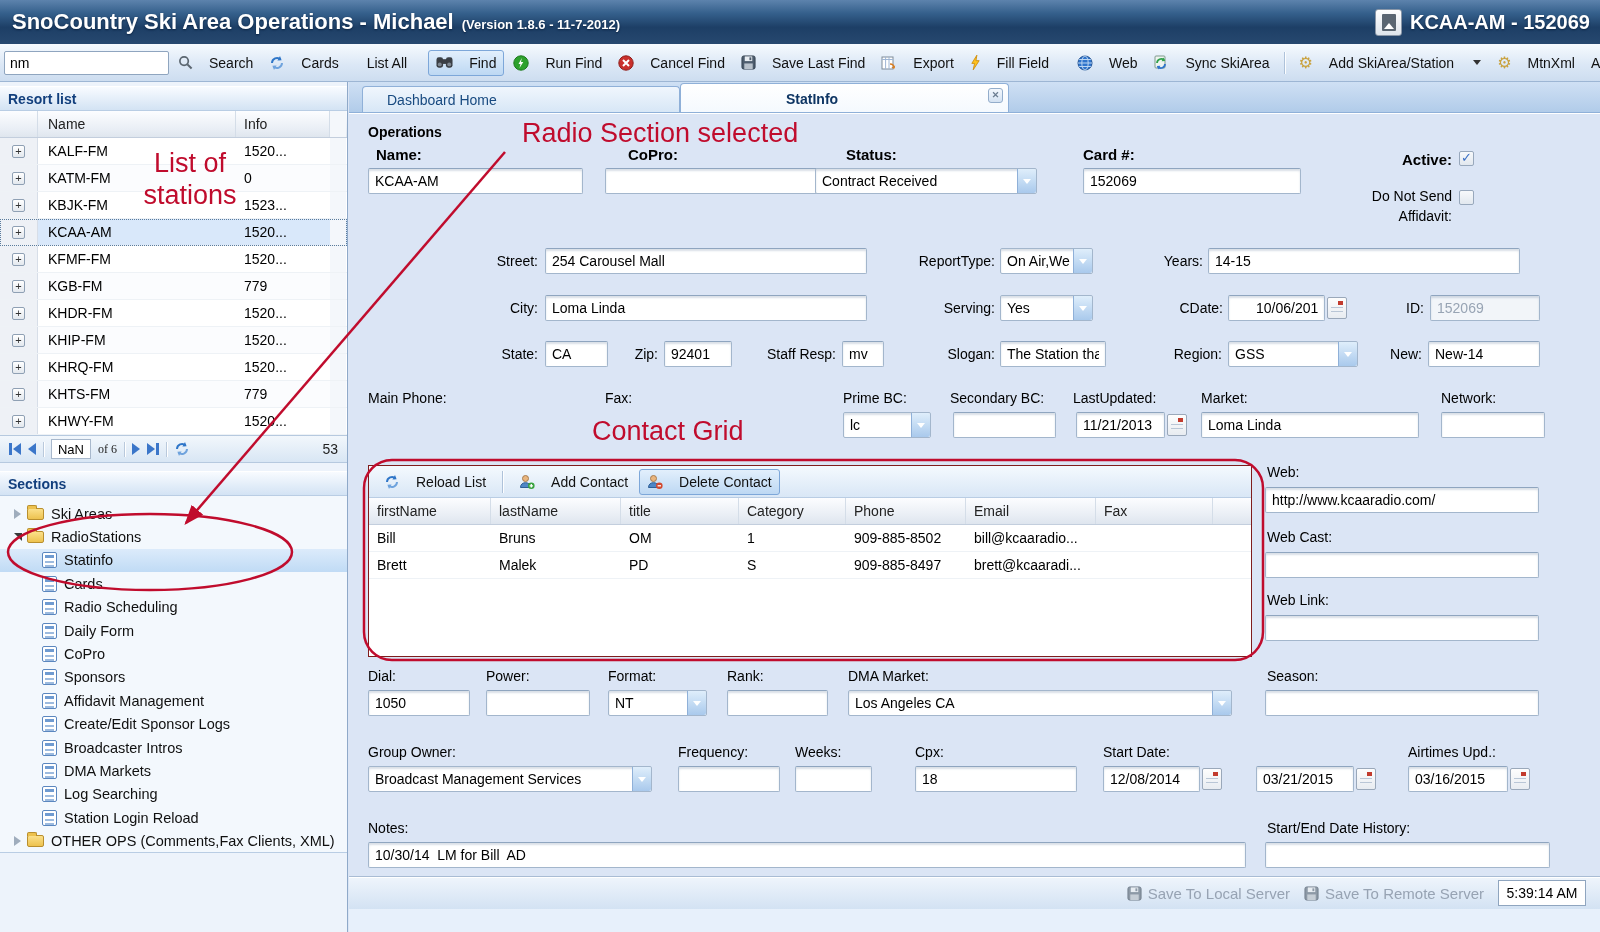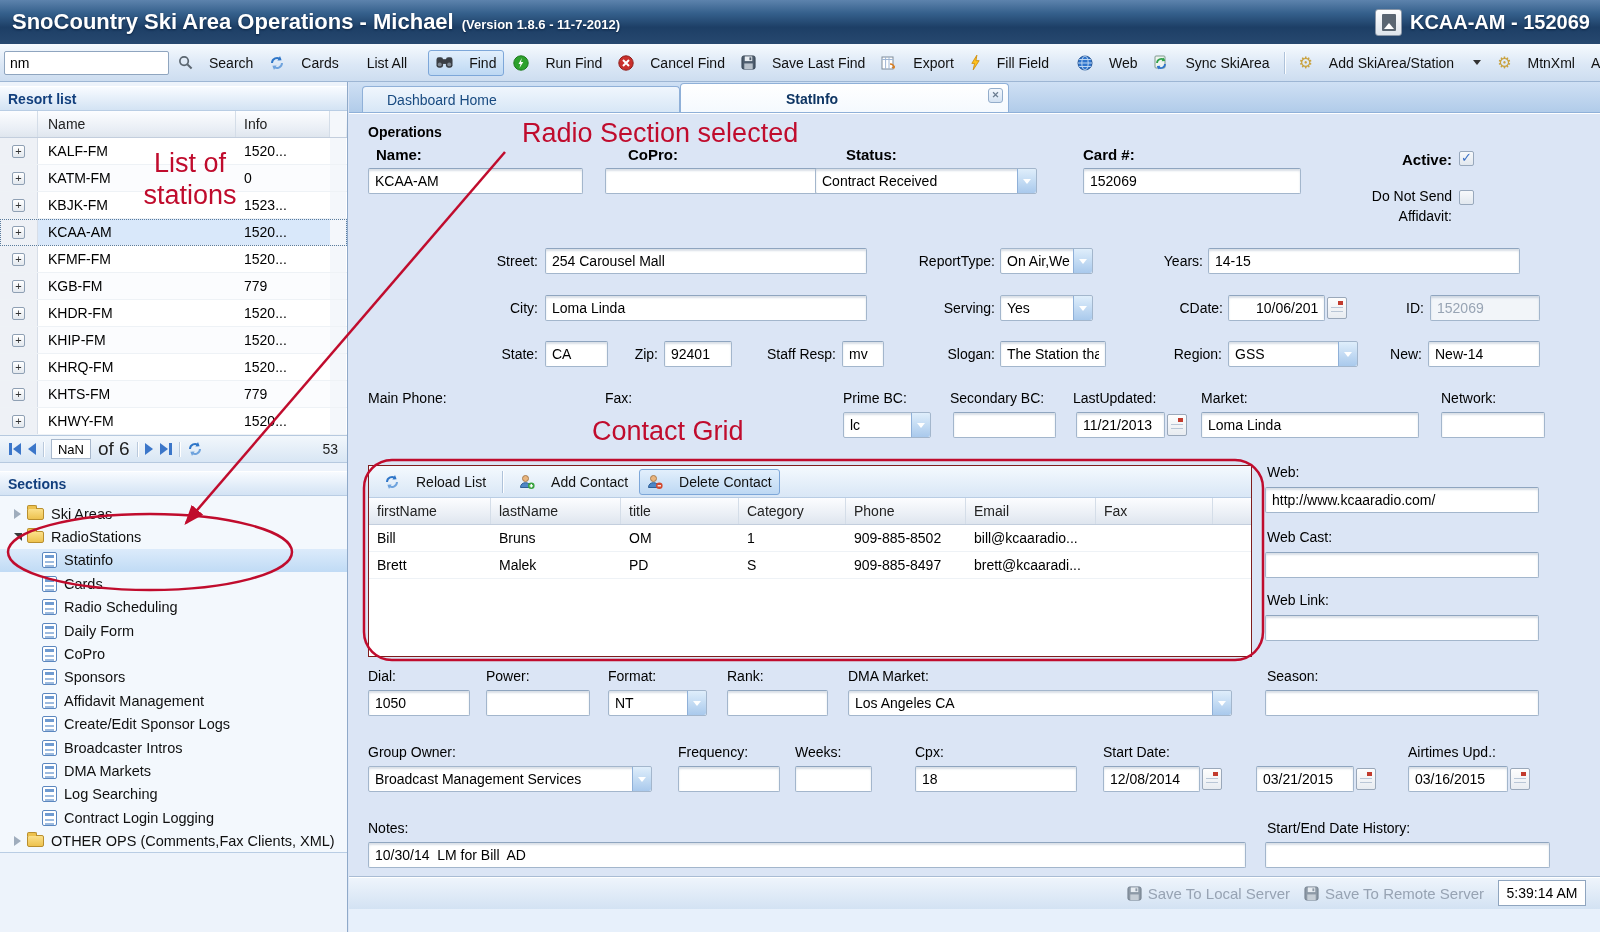--- a/index.html
+++ b/index.html
@@ -51,21 +51,21 @@
   .exp { width:13px; height:13px; background:linear-gradient(#fff,#e3e8ee); border:1px solid #8fa0b4; border-radius:2px;
     font-size:11px; line-height:10px; text-align:center; color:#333; }
   .pager { height:28px; background:linear-gradient(#f2f7fc,#d8e6f4); border-top:1px solid #b6c9df; border-bottom:1px solid #b6c9df;
     display:flex; align-items:center; padding:0 9px; gap:7px; }
   .pbtn { display:flex; align-items:center; gap:1px; }
   .t { width:0; height:0; border-top:6px solid transparent; border-bottom:6px solid transparent; }
   .t.r { border-left:8px solid #3b76c9; } .t.l { border-right:8px solid #3b76c9; }
   .pbar { width:3px; height:12px; background:#3b76c9; }
   .psep { width:1px; height:15px; background:#b9c9dc; box-shadow:1px 0 0 #fff; }
   .pg-input { width:40px; height:20px; border:1px solid #a8b8cc; text-align:center; font-size:13px; font-family:"Liberation Sans",sans-serif; }
-  .pg-of { font-size:19px; color:#222; }
+  .pg-of { font-size:12px; color:#222;font-family:Liberation Serif, serif; }
   .pg-count { margin-left:auto; font-size:14px; color:#222; }
   .tree { padding-top:6px; background:#f3f8fd; }
   .trow { height:23.4px; display:flex; align-items:center; font-size:14.5px; color:#101010; white-space:nowrap; }
   .trow.folder { padding-left:14px; }
   .trow.child { padding-left:42px; }
   .trow.selected { background:linear-gradient(#dcebfb,#c0dbf5); }
   .tw-c { width:0; height:0; border-top:5px solid transparent; border-bottom:5px solid transparent; border-left:7px solid #9fadbd; margin-right:6px; }
   .tw-e { width:0; height:0; border-top:8px solid #3a3a3a; border-left:8px solid transparent; margin-right:5px; }
   .fold { width:17px; height:12px; background:linear-gradient(#fbe08a,#edc24f); border:1px solid #b98f2e; border-radius:2px; position:relative; margin-right:7px; flex:none; }
   .fold::before { content:""; position:absolute; top:-4px; left:-1px; width:8px; height:3px; background:#edc24f; border:1px solid #b98f2e; border-bottom:none; border-radius:2px 2px 0 0; }
@@ -421,21 +421,21 @@
     <div class="trow child">
         <div class="fico"></div>
         <span>DMA Markets</span>
       </div>
     <div class="trow child">
         <div class="fico"></div>
         <span>Log Searching</span>
       </div>
     <div class="trow child">
         <div class="fico"></div>
-        <span>Contract Login Logging</span>
+        <span>Station Login Reload</span>
       </div>
     <div class="trow folder" style="border-bottom:1px solid #b9cde4; width:100%;">
         <div class="tw-c"></div>
         <div class="fold"></div>
         <span>OTHER OPS (Comments,Fax Clients, XML)</span>
       </div>
   </div>
 </div>
 
 <div class="tabstrip">

